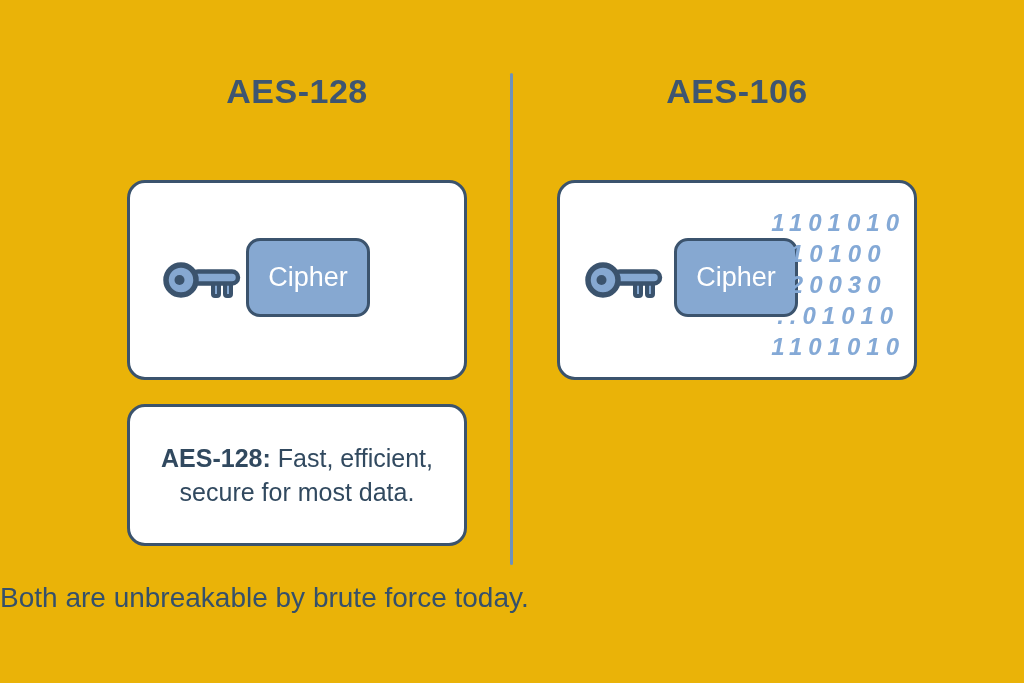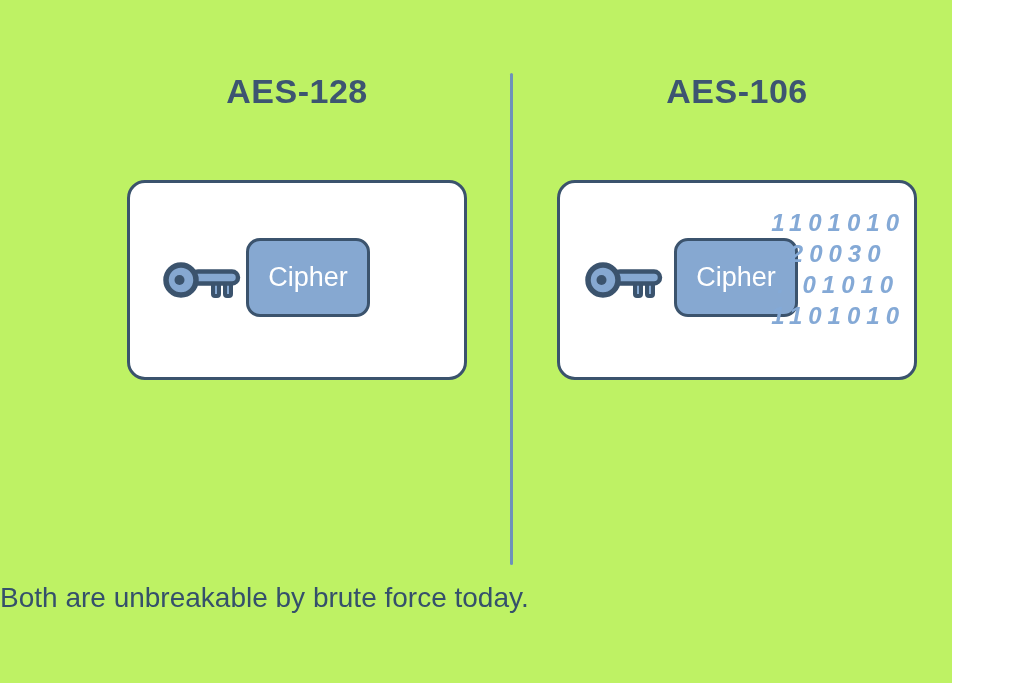--- a/index.html
+++ b/index.html
@@ -3,23 +3,23 @@
 <meta charset="utf-8">
 <style>
   html, body {
     margin: 0;
     padding: 0;
     background: #ffffff;
     font-family: "Liberation Sans", "DejaVu Sans", sans-serif;
   }
   .canvas {
     position: relative;
-    width: 952px;
+    width: 1024px;
     height: 683px;
-    background: #bef264;
+    background: #eab308;
     overflow: hidden;
   }
   .heading {
     position: absolute;
     top: 72px;
     font-size: 34px;
     font-weight: 700;
     color: #3d5571;
     text-align: center;
     letter-spacing: 0.5px;
@@ -147,22 +147,26 @@
     <svg class="key-icon" width="82" height="54" viewBox="0 0 82 54">
       <rect x="51" y="29" width="6" height="14" rx="2" fill="#86a8d1" stroke="#3b536d" stroke-width="4"></rect>
       <rect x="63" y="29" width="6" height="14" rx="2" fill="#86a8d1" stroke="#3b536d" stroke-width="4"></rect>
       <rect x="30" y="18.5" width="46" height="12" rx="6" fill="#86a8d1" stroke="#3b536d" stroke-width="4.5"></rect>
       <circle cx="19" cy="27" r="15" fill="#86a8d1" stroke="#3b536d" stroke-width="5.5"></circle>
       <circle cx="17.5" cy="27" r="5" fill="#3b536d"></circle>
     </svg>
     <div class="cipher-box">Cipher</div>
     <div class="binary-block">
       <div>1101010</div>
+      <div>10100</div>
       <div>20030</div>
       <div>..01010</div>
       <div>1101010</div>
     </div>
   </div>
 
+  <div class="caption-box left">
+    <p class="caption-text"><b>AES-128:</b><span> Fast, efficient, secure for most data.</span></p>
+  </div>
 
   <div class="footer-note">Both are unbreakable by brute force today.</div>
 
 </div>
 
 </body></html>

